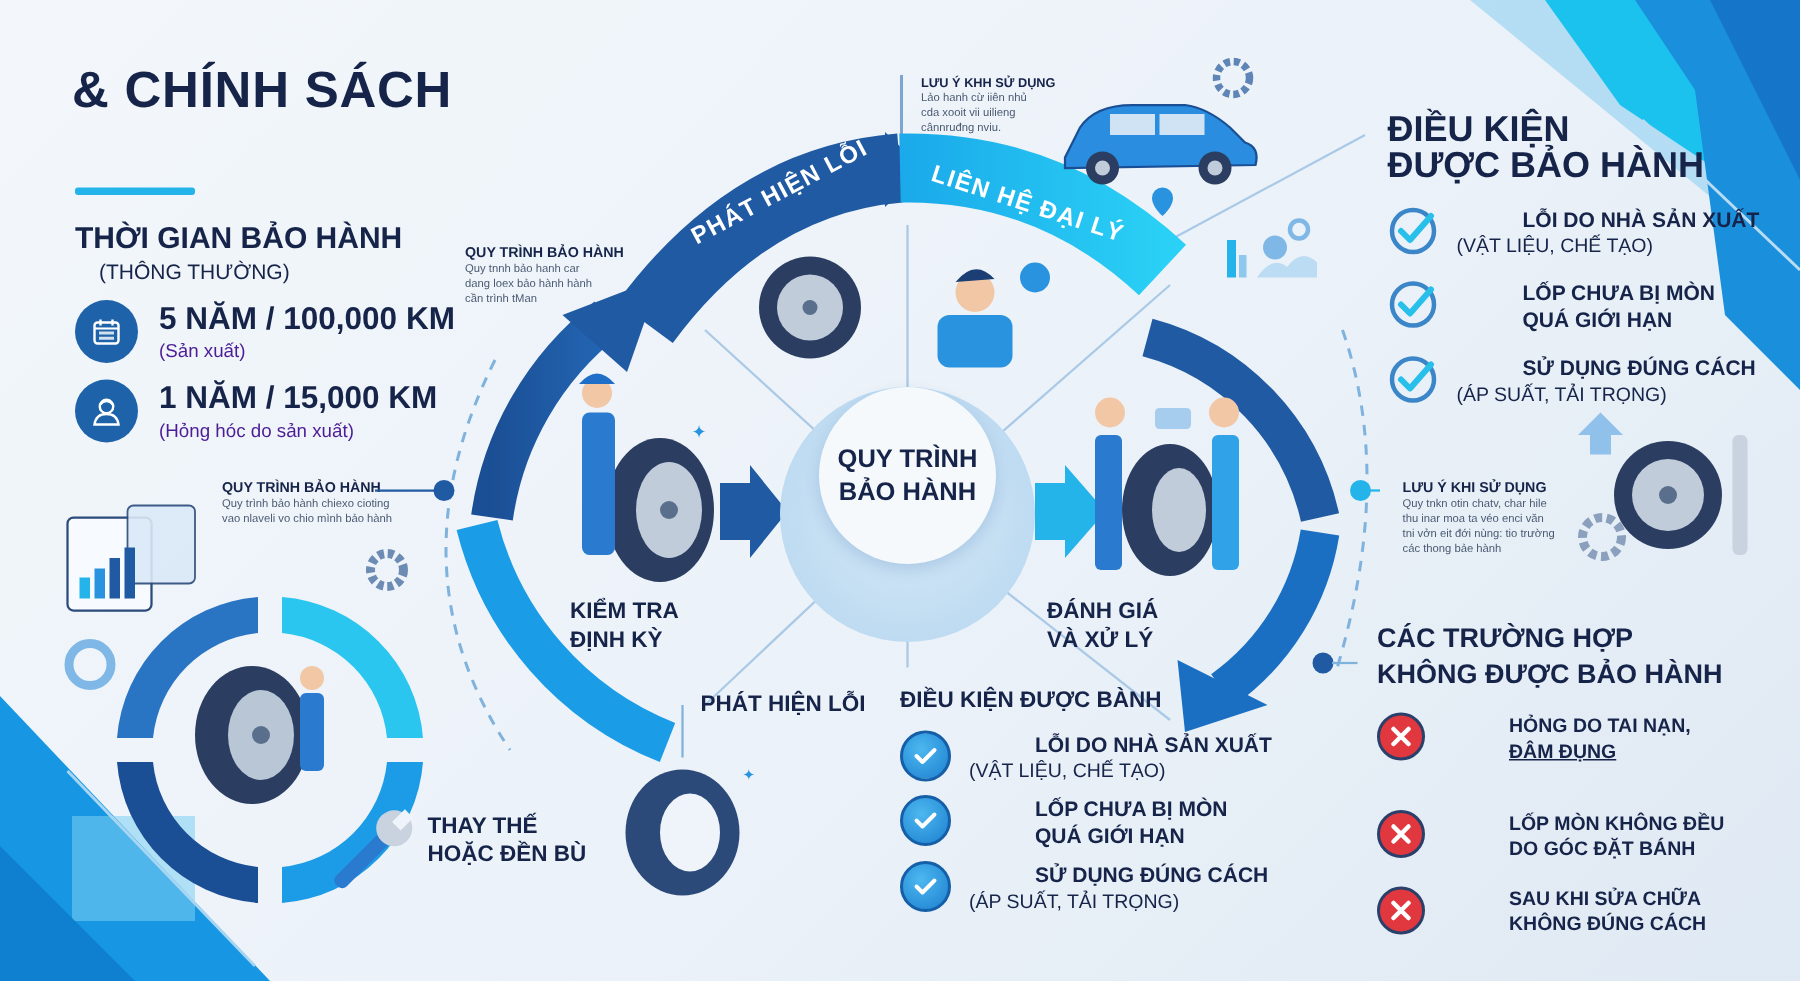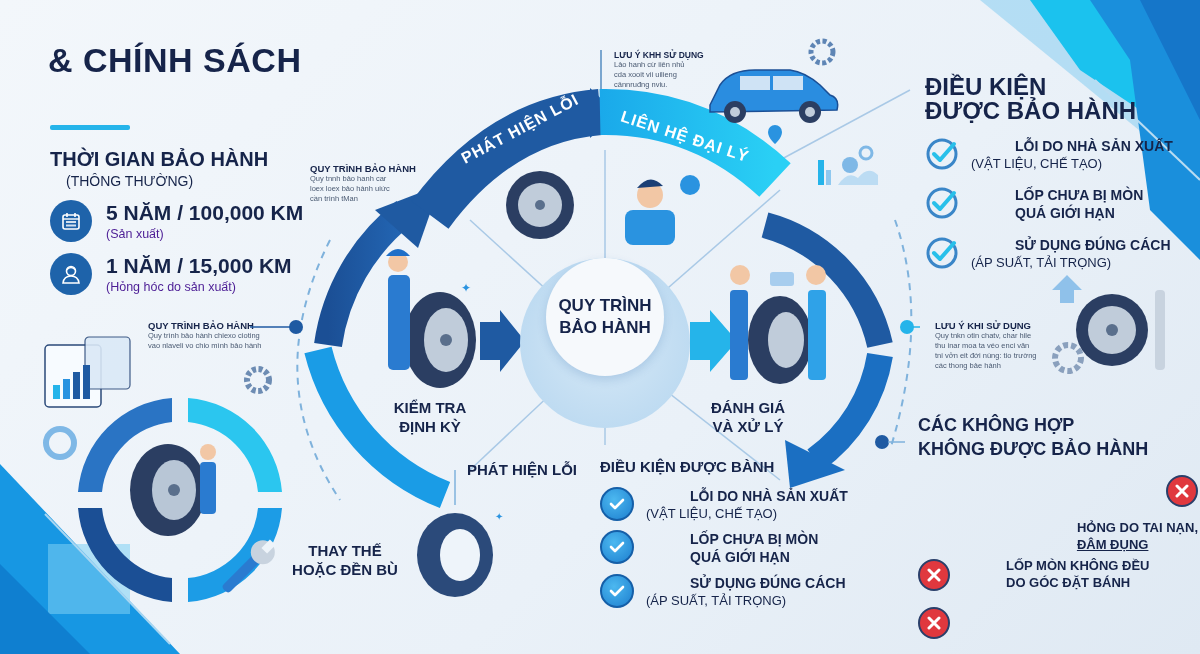--- a/index.html
+++ b/index.html
@@ -23,21 +23,21 @@
   .wp-head { left:50px; top:148px; font-size:20px; font-weight:700; color:#16244a; font-family:"Liberation Sans", sans-serif; }
   .wp-sub { left:50px; top:173px; font-size:14px; color:#16244a; font-family:"Liberation Sans", sans-serif;margin-left:16px; }
   .wp-item { left:50px; display:flex; align-items:center; gap:14px; }
   .wp-icon { width:42px; height:42px; border-radius:50%; background:#1e63aa; display:flex; align-items:center; justify-content:center; }
   .wp-main { font-size:21px; font-weight:700; color:#16244a; font-family:"Liberation Sans", sans-serif; }
   .wp-note { font-size:12.5px; color:#4c1d95; font-family:"Liberation Sans", sans-serif; margin-top:2px; }
 
   .small-head { font-size:9.5px; font-weight:700; color:#16244a; font-family:"Liberation Sans", sans-serif; }
   .small-body { font-size:7.5px; color:#4a5a72; line-height:10px; font-family:"Liberation Sans", sans-serif; }
 
-  .stage-label { font-size:15px; font-weight:700; color:#16244a; text-align:center; line-height:19px; font-family:"Liberation Sans", sans-serif; }
+  .stage-label { font-size:15px; font-weight:700; color:#16244a; line-height:19px; font-family:"Liberation Sans", sans-serif; }
 
   .center-hub { left:520px; top:258px; width:170px; height:170px; border-radius:50%; background:radial-gradient(circle, #d6e9f7 0%, #c2ddf2 60%, #b4d6f0 100%); display:flex; justify-content:center; }
   .center-core { width:118px; height:118px; border-radius:50%; background:#f6f9fc; box-shadow:0 4px 10px rgba(30,90,160,0.18); display:flex; align-items:center; justify-content:center; text-align:center; font-size:17px; font-weight:700; line-height:22px; color:#16244a; font-family:"Liberation Sans", sans-serif; }
 
   .cond-head { font-size:24px; font-weight:700; color:#16244a; line-height:24px; font-family:"Liberation Sans", sans-serif; }
   .cond-item { display:flex; align-items:flex-start; gap:12px; }
   .cond-text-main { font-size:14px; font-weight:700; color:#16244a; font-family:"Liberation Sans", sans-serif; line-height:18px;padding-left:44px; }
   .cond-text-sub { font-size:13px; color:#16244a; font-family:"Liberation Sans", sans-serif; line-height:17px; }
 
   .check-ring { width:34px; height:34px; flex:0 0 34px; }
@@ -96,21 +96,21 @@
   </div>
   <div>
     <div class="wp-main">1 NĂM / 15,000 KM</div>
     <div class="wp-note">(Hỏng hóc do sản xuất)</div>
   </div>
 </div>
 
 <div class="abs" style="left:310px; top:163px; width:130px;">
   <div class="small-head">QUY TRÌNH BẢO HÀNH</div>
   <div class="small-body">Quy tnnh bảo hanh car</div>
-  <div class="small-body">loex loex bảo hành uiức</div>
+  <div class="small-body">dang loex bảo hành hành</div>
   <div class="small-body">cần trình tMan</div>
 </div>
 
 <div class="abs" style="left:148px; top:320px; width:150px;">
   <div class="small-head">QUY TRÌNH BẢO HÀNH</div>
   <div class="small-body">Quy trình bảo hành chiexo cioting</div>
   <div class="small-body">vao nlaveli vo chio mình bảo hành</div>
 </div>
 
 <div class="abs" style="left:600px; top:50px; width:2px; height:42px; background:#7aa6cf;"></div>
@@ -376,44 +376,48 @@
 
 <div class="abs" style="left:935px; top:320px; width:130px;">
   <div class="small-head">LƯU Ý KHI SỬ DỤNG</div>
   <div class="small-body">Quy tnkn otin chatv, char hile</div>
   <div class="small-body">thu inar moa ta véo enci văn</div>
   <div class="small-body">tni vởn eit đới nùng: tio trường</div>
   <div class="small-body">các thong bảe hành</div>
 </div>
 
 <div class="abs" style="left:918px; top:413px; width:280px;">
-  <div class="cond-head" style="font-size:18px;">CÁC KHÔNG HỢP</div>
+  <div class="cond-head" style="font-size:18px;">CÁC TRƯỜNG HỢP</div>
   <div class="cond-head" style="font-size:18px;">KHÔNG ĐƯỢC BẢO HÀNH</div>
-  <div class="cond-item" style="margin-top:14px; align-items:flex-end;flex-direction:column;">
+  <div class="cond-item" style="margin-top:14px; align-items:flex-start;">
     <div class="x-fill">
         <svg width="14" height="14" viewBox="0 0 14 14">
           <path d="M2 2 L12 12 M12 2 L2 12" stroke="#fff" stroke-width="3" stroke-linecap="round"></path>
         </svg>
       </div>
     <div>
       <div class="cond-text-main" style="font-size:13px; line-height:17px;">HỎNG DO TAI NẠN,</div>
       <div class="cond-text-main" style="font-size:13px; line-height:17px;text-decoration:underline;">ĐÂM ĐỤNG</div>
     </div>
   </div>
-  <div class="cond-item" style="margin-top:4px; align-items:flex-end;">
+  <div class="cond-item" style="margin-top:31px; align-items:flex-start;">
     <div class="x-fill">
         <svg width="14" height="14" viewBox="0 0 14 14">
           <path d="M2 2 L12 12 M12 2 L2 12" stroke="#fff" stroke-width="3" stroke-linecap="round"></path>
         </svg>
       </div>
     <div>
       <div class="cond-text-main" style="font-size:13px; line-height:17px;">LỐP MÒN KHÔNG ĐỀU</div>
       <div class="cond-text-main" style="font-size:13px; line-height:17px;">DO GÓC ĐẶT BÁNH</div>
     </div>
   </div>
   <div class="cond-item" style="margin-top:16px; align-items:center;">
     <div class="x-fill">
         <svg width="14" height="14" viewBox="0 0 14 14">
           <path d="M2 2 L12 12 M12 2 L2 12" stroke="#fff" stroke-width="3" stroke-linecap="round"></path>
         </svg>
       </div>
+    <div>
+      <div class="cond-text-main" style="font-size:13px; line-height:17px;">SAU KHI SỬA CHỮA</div>
+      <div class="cond-text-main" style="font-size:13px; line-height:17px;">KHÔNG ĐÚNG CÁCH</div>
+    </div>
   </div>
 </div>
 
 </body></html>

